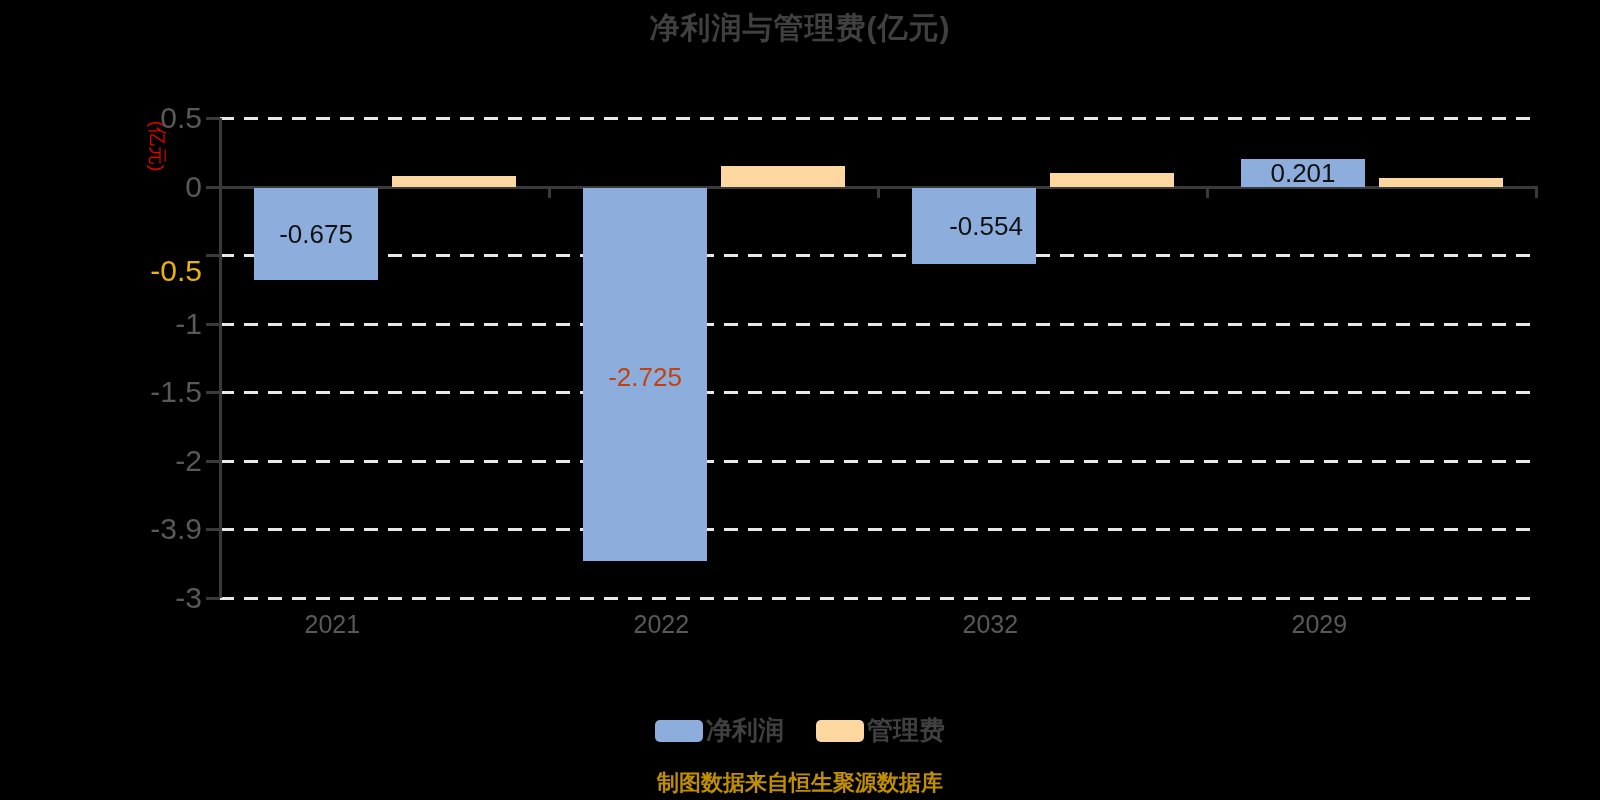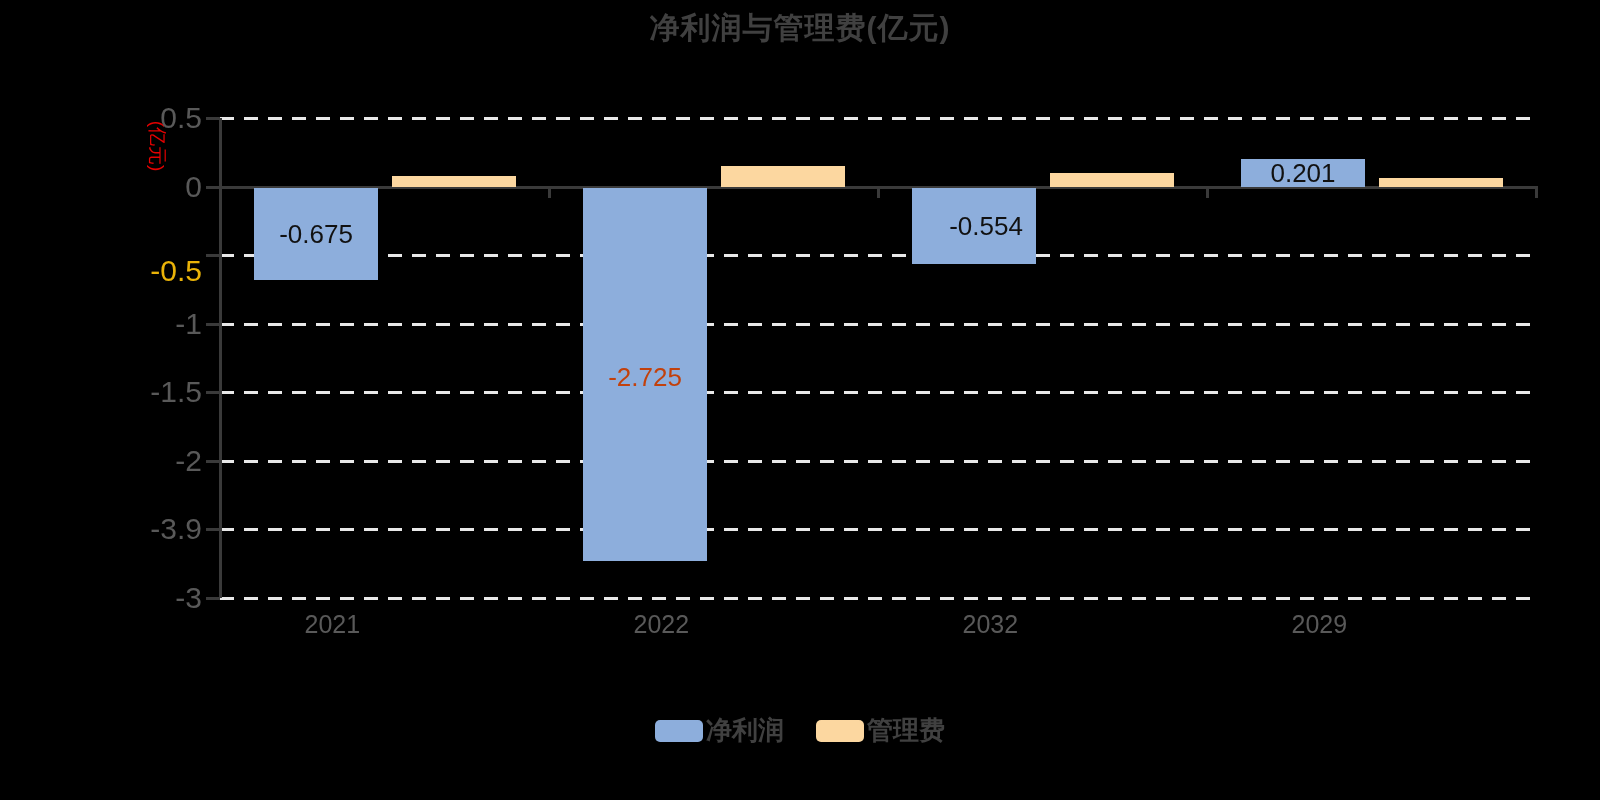--- a/index.html
+++ b/index.html
@@ -105,13 +105,14 @@
     <div class="legend-item">
       <span class="legend-swatch" style="background: rgb(141, 174, 220);"></span>
       <span class="legend-label" style="color: rgb(64, 64, 64);">净利润</span>
     </div>
     <div class="legend-item">
       <span class="legend-swatch" style="background: rgb(252, 215, 160);"></span>
       <span class="legend-label" style="color: rgb(64, 64, 64);">管理费</span>
     </div>
   </div>
 
+  <div class="footer" style="color: rgb(191, 143, 0);">制图数据来自恒生聚源数据库</div>
 </div>
 
 </body></html>

